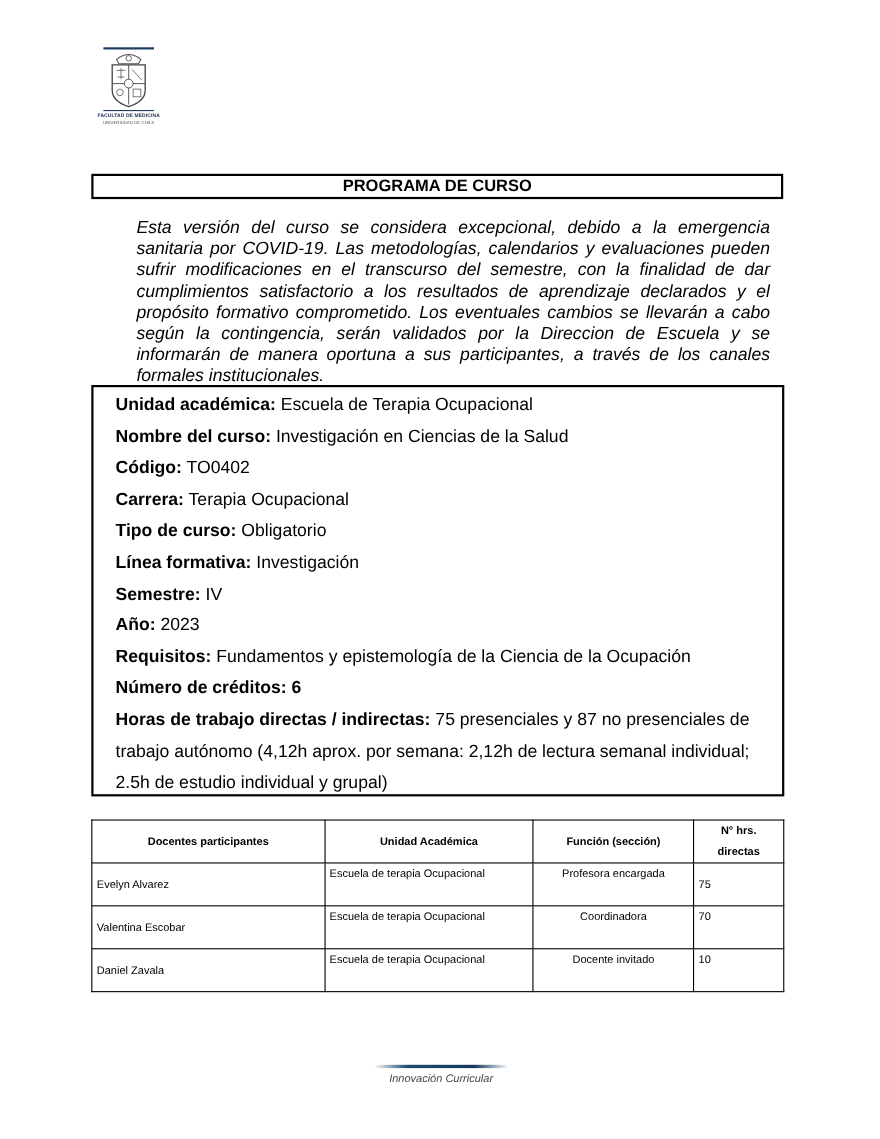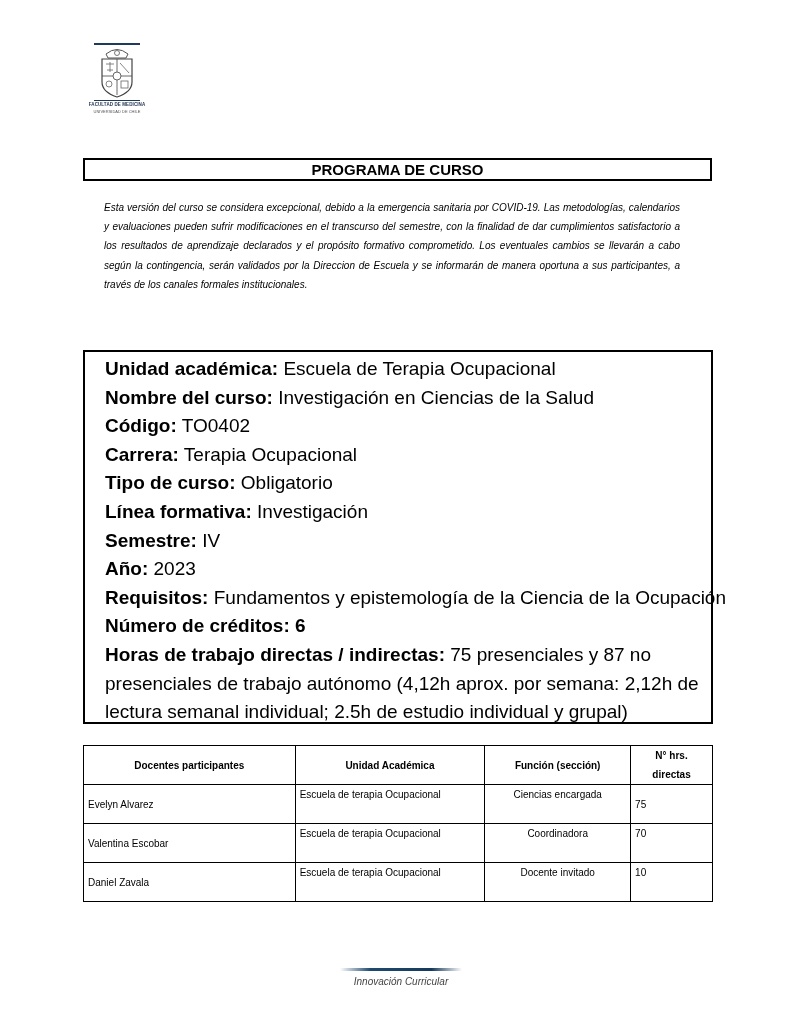--- a/index.html
+++ b/index.html
@@ -17,31 +17,31 @@
     .logo-text2 {
       position: absolute; left: 0; top: 67px; width: 58px; text-align: center;
       font-size: 4px; color: #555; white-space: nowrap;
     }
     .title-box {
       position: absolute; left: 83px; top: 158px; width: 629px; height: 23px;
       border: 2px solid #000; box-sizing: border-box;
       text-align: center; font-weight: bold; font-size: 15px; line-height: 20px;
     }
     .disclaimer {
-      position: absolute; left: 104px; top: 198px; width: 576px;
-      font-style: italic; font-size: 10px; line-height: 19.2px; text-align: justify;
+      position: absolute; left: 124px; top: 198px; width: 576px;
+      font-style: italic; font-size: 16px; line-height: 19.2px; text-align: justify;
       text-align-last: left;
     }
     .info-box {
       position: absolute; left: 83px; top: 350px; width: 630px; height: 374px;
       border: 2px solid #000; box-sizing: border-box;
       padding: 3px 12px 0 20px;
     }
     .info-line {
-      font-size: 19px; line-height: 28.6px; white-space: nowrap;
+      font-size: 16px; line-height: 28.6px; white-space: nowrap;
     }
     .info-line.wrap { white-space: normal; }
     .info-line b { font-weight: bold; }
     table.teachers {
       position: absolute; left: 83px; top: 745px; width: 630px;
       border-collapse: collapse; font-size: 10px;
     }
     table.teachers th, table.teachers td {
       border: 1.5px solid #000; padding: 0 4px; vertical-align: top; line-height: 19px;
     }
@@ -117,21 +117,21 @@
       <th>Docentes participantes</th>
       <th>Unidad Académica</th>
       <th>Función (sección)</th>
       <th>N° hrs. directas</th>
     </tr>
   </thead>
   <tbody>
     <tr>
       <td class="name">Evelyn Alvarez</td>
       <td>Escuela de terapia Ocupacional</td>
-      <td class="center">Ciencias encargada</td>
+      <td class="center">Profesora encargada</td>
       <td class="hours first">75</td>
     </tr>
     <tr>
       <td class="name">Valentina Escobar</td>
       <td>Escuela de terapia Ocupacional</td>
       <td class="center">Coordinadora</td>
       <td class="hours">70</td>
     </tr>
     <tr>
       <td class="name">Daniel Zavala</td>

